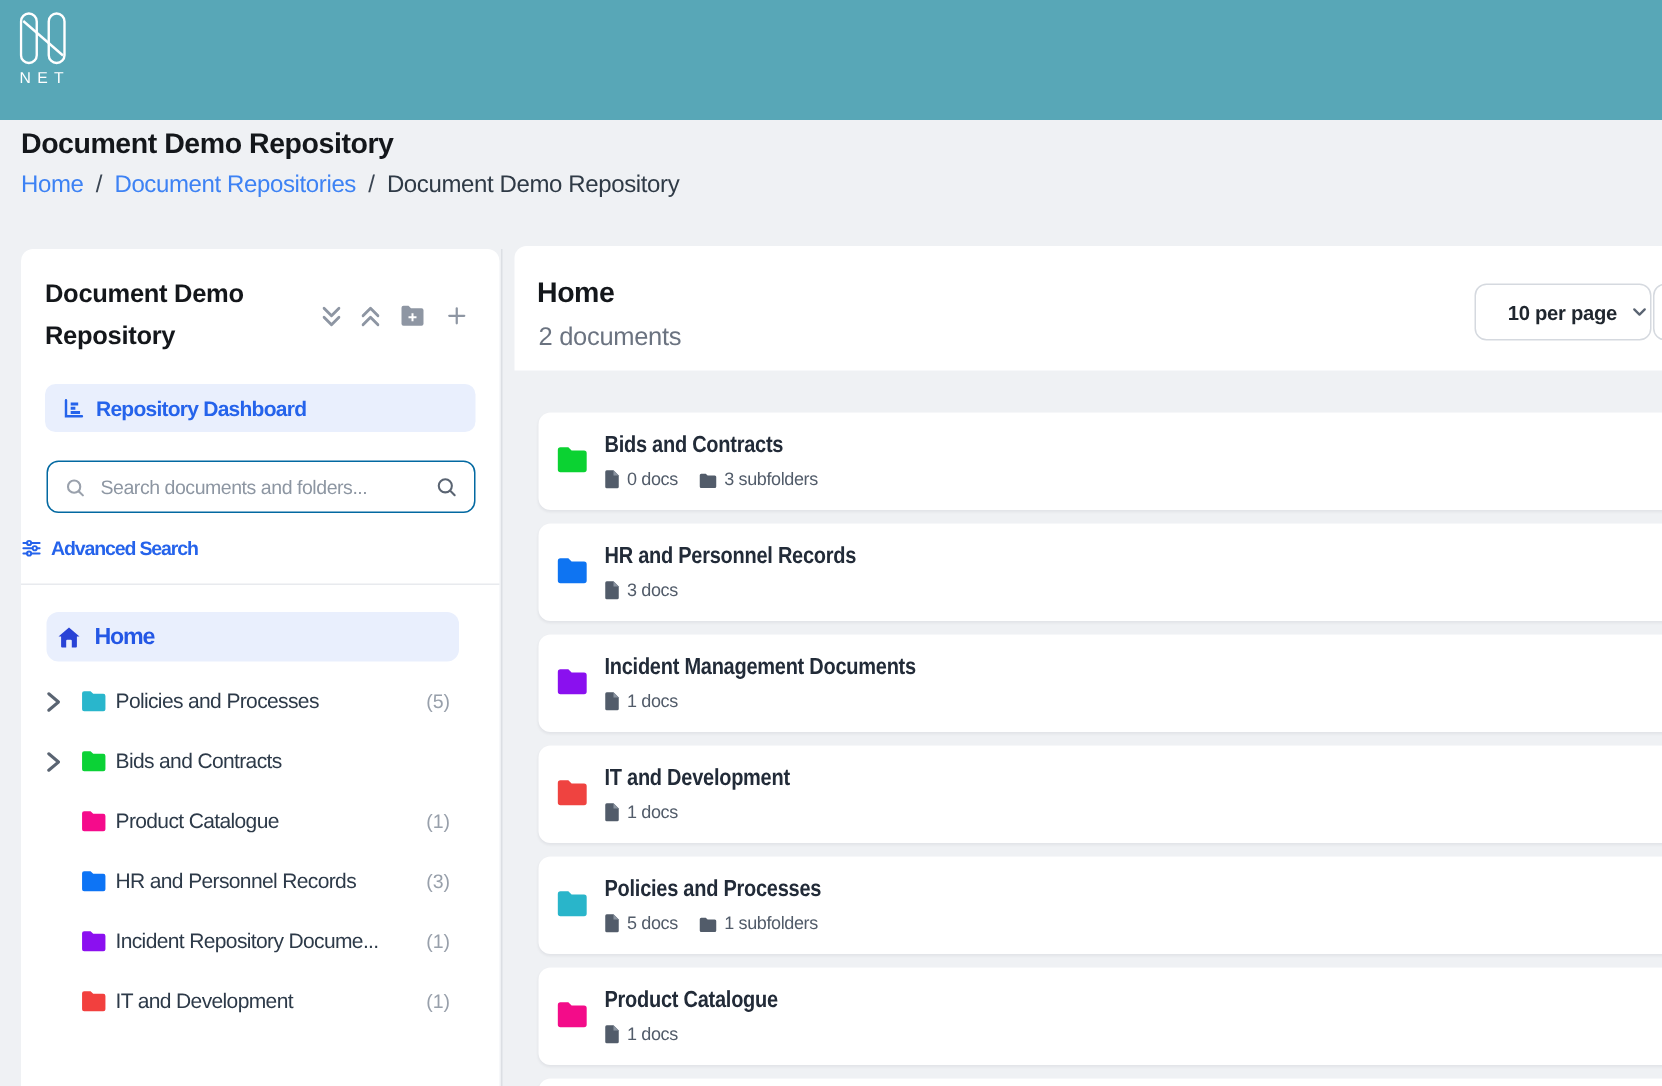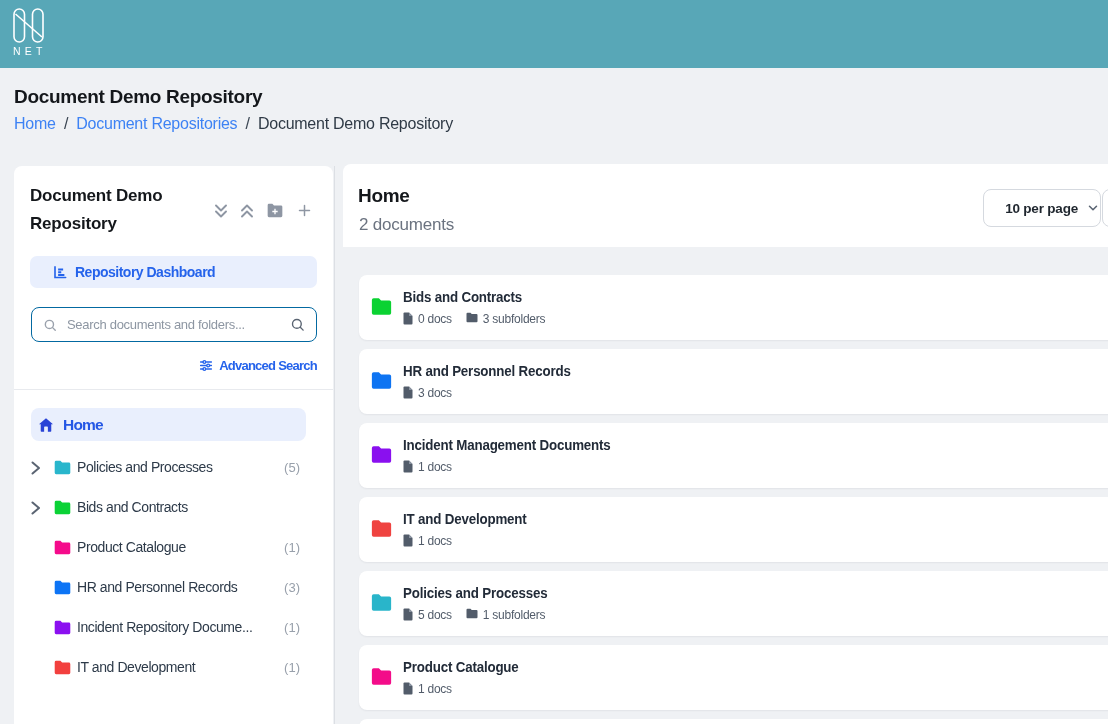--- a/index.html
+++ b/index.html
@@ -1,32 +1,32 @@
 <!DOCTYPE html>
 <html><head>
 <meta charset="utf-8">
 <style>
 * { margin:0; padding:0; box-sizing:border-box; }
 html,body { width:1108px; height:724px; overflow:hidden; background:#eff1f4; font-family:"Liberation Sans", sans-serif; }
-.topbar { position:absolute; left:0; top:0; width:1108px; height:68px; background:#58a7b7; }
+.topbar { position:absolute; left:0; top:0; width:1108px; height:80px; background:#58a7b7; }
 .logo { position:absolute; left:13px; top:6px; }
 .pagetitle { position:absolute; left:14px; top:86px; font-size:19px; font-weight:bold; color:#14171b; letter-spacing:-0.3px; }
 .breadcrumb { position:absolute; left:14px; top:115px; font-size:16px; color:#2f3a46; letter-spacing:-0.25px; }
 .breadcrumb a { color:#3d82f4; text-decoration:none; }
 .breadcrumb .sep { color:#3a4552; padding:0 4px; }
 
 .sidebar { position:absolute; left:14px; top:166px; width:319px; height:600px; background:#fff; border-radius:8px 8px 0 0; }
 .sidebar-line { position:absolute; left:334px; top:166px; width:1px; height:558px; background:#dcdfe4; }
 .sb-title { position:absolute; left:16px; top:16px; width:165px; font-size:17px; font-weight:bold; color:#14171b; line-height:28px; letter-spacing:-0.2px; }
 .sb-icons { position:absolute; left:201px; top:37px; width:97px; display:flex; justify-content:space-between; align-items:center; }
-.dash-pill { position:absolute; left:16px; top:90px; width:287px; height:32px; background:#e9effd; border-radius:7px; display:flex; align-items:center; padding-left:22px; }
+.dash-pill { position:absolute; left:16px; top:90px; width:287px; height:32px; background:#e9effd; border-radius:7px; display:flex; align-items:center; padding-left:11px; }
 .dash-pill span { color:#2563eb; font-size:14px; font-weight:bold; margin-left:7px; letter-spacing:-0.5px; }
 .searchbox { position:absolute; left:17px; top:141px; width:286px; height:35px; background:#fff; border:1px solid #0369a1; border-radius:8px; display:flex; align-items:center; padding:0 11px; }
 .searchbox .ph { flex:1; color:#8d96a2; font-size:13px; letter-spacing:-0.3px; margin-left:10px; }
-.advsearch { position:absolute; left:0; top:192px; width:303px; text-align:right; font-size:13px; letter-spacing:-0.75px; color:#2563eb; font-weight:bold; }
+.advsearch { position:absolute; left:0; top:192px; width:303px; text-align:left; font-size:13px; letter-spacing:-0.75px; color:#2563eb; font-weight:bold; }
 .advsearch svg { vertical-align:-2px; margin-right:6px; }
 .divider { position:absolute; left:0; top:223px; width:319px; height:1px; background:#e8eaee; }
 .home-pill { position:absolute; left:31px; top:408px; width:275px; height:33px; background:#e9effd; border-radius:8px; display:flex; align-items:center; padding-left:7px; }
 .home-pill span { color:#2457e5; font-size:15.5px; font-weight:bold; margin-left:9px; letter-spacing:-0.8px; }
 
 .folder-row { position:absolute; left:14px; width:300px; height:24px; }
 .folder-row .chev { position:absolute; left:16px; top:4px; }
 .folder-row .ficon { position:absolute; left:40px; top:3px; }
 .folder-row .flabel { position:absolute; left:63px; top:2px; font-size:14px; letter-spacing:-0.42px; color:#2d3a49; white-space:nowrap; }
 .folder-row .fcount { position:absolute; right:14px; top:3px; font-size:13px; color:#98a0ab; }
@@ -34,21 +34,21 @@
 .mainhead { position:absolute; left:343px; top:164px; width:800px; height:83px; background:#fff; border-radius:8px 0 0 0; }
 .mh-title { position:absolute; left:15px; top:21px; font-size:19px; font-weight:bold; color:#14171b; letter-spacing:-0.3px; }
 .mh-sub { position:absolute; left:16px; top:51px; font-size:17px; color:#6b7380; letter-spacing:-0.2px; }
 .perpage { position:absolute; left:628px; top:25px; width:118px; height:38px; background:#fff; border:1px solid #d5d9df; border-radius:8px; display:flex; align-items:center; justify-content:flex-end; font-size:13.5px; font-weight:bold; color:#1f262e; letter-spacing:-0.2px;margin-left:12px; }
 .perpage svg { margin-left:8px; }
 .btn2 { position:absolute; left:1102px; top:189px; width:50px; height:38px; background:#fff; border:1px solid #d5d9df; border-radius:8px; }
 
 .card { position:absolute; left:359px; width:760px; height:65px; background:#fff; border-radius:8px; box-shadow:0 1px 2px rgba(16,24,40,.06); }
 .card .cicon { position:absolute; left:12px; top:22px; }
 .card .ctitle { position:absolute; left:44px; top:13px; font-size:15.5px; font-weight:bold; color:#222b38; letter-spacing:-0.2px; transform:scaleX(0.86); transform-origin:0 0; white-space:nowrap; }
-.card .cmeta { position:absolute; left:44px; top:37px; font-size:12px; letter-spacing:-0.25px; color:#525c6a; display:flex; align-items:flex-start; }
+.card .cmeta { position:absolute; left:44px; top:37px; font-size:12px; letter-spacing:-0.25px; color:#525c6a; display:flex; align-items:flex-end; }
 .card .cmeta svg { margin-right:5px; }
 .card .cmeta .m2 { margin-left:14px; }
 </style>
 </head>
 <body>
 
 <div class="topbar">
   <svg class="logo" width="34" height="52" viewBox="0 0 34 52">
     <g fill="none" stroke="#ffffff" stroke-width="1.6">
       <rect x="1" y="3" width="10.5" height="33" rx="5.25"></rect>

